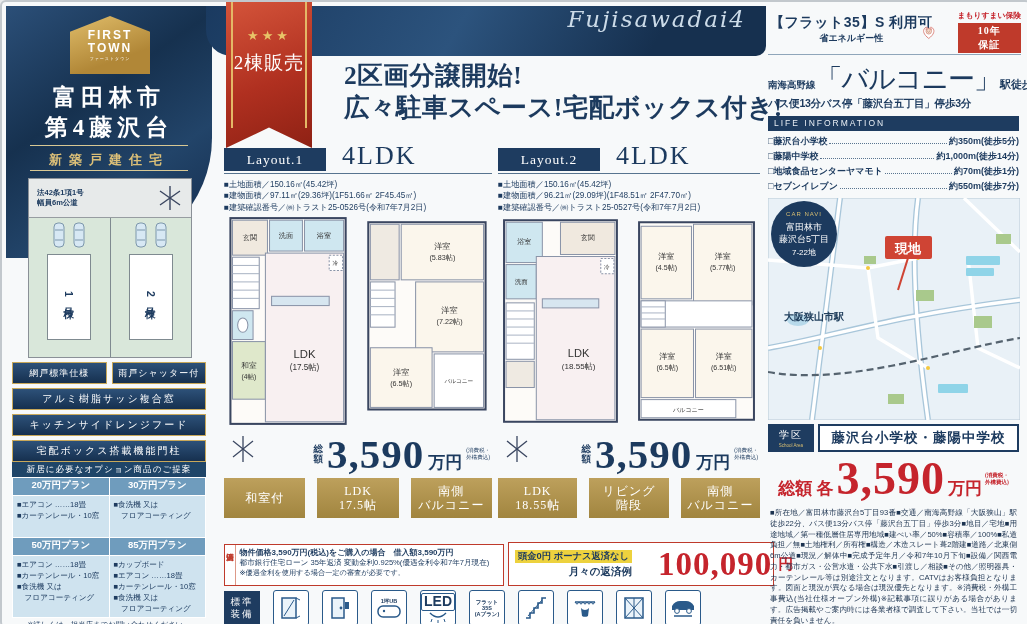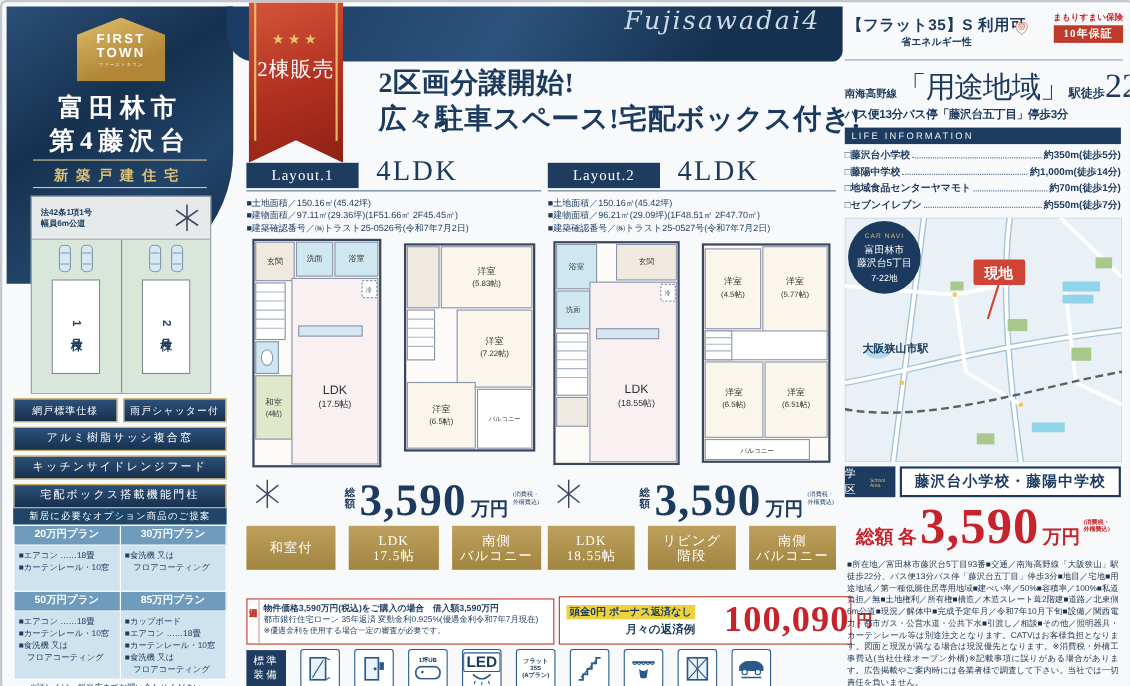--- a/index.html
+++ b/index.html
@@ -92,36 +92,36 @@
     display:flex;flex-direction:column;align-items:center;justify-content:center;overflow:hidden;}
   .ibox .txs{font-size:5.5px;color:#1e3c60;font-weight:bold;line-height:1.1;text-align:center;}
   .ibox .led{font-size:14px;color:#1e3c60;font-weight:bold;border:1px solid #2a5a8a;border-radius:2px;padding:0 2px;line-height:1.1;}
   
   #rcol{position:absolute;left:766px;top:0;width:257px;height:624px;}
   #f35{position:absolute;left:2px;top:12px;text-align:center;}
   #f35 .t{font-size:14px;font-weight:bold;color:#1c3a5e;letter-spacing:0.5px;}
   #f35 .s{font-size:9px;font-weight:bold;color:#1c3a5e;margin-top:0;}
   #ins{position:absolute;right:4px;top:8px;width:100px;display:flex;align-items:center;gap:21px;}
   #ins .n{font-size:7.8px;color:#c5242c;font-weight:bold;white-space:nowrap;}
-  #ins .w{background:#bf3a2b;color:#fff;font-size:10px;font-weight:bold;text-align:center;padding:1px 4px;margin-top:2px;letter-spacing:1px;}
+  #ins .w{background:#bf3a2b;color:#fff;font-size:10px;font-weight:bold;text-align:center;padding:1px 15px;margin-top:2px;letter-spacing:1px;}
   #rdiv{position:absolute;left:0;right:4px;top:52px;border-top:1.5px solid #8fa6ba;}
   #access{position:absolute;left:0;top:58px;display:flex;align-items:baseline;white-space:nowrap;}
   #access .rail{font-size:9.5px;font-weight:bold;color:#1c3a5e;}
   #access .sta{font-size:27px;color:#1c3a5e;letter-spacing:-1px;}
   #access .wl{font-size:11px;font-weight:bold;color:#1c3a5e;}
   #access .mn{font-size:31px;color:#1c3a5e;}
   #bus{position:absolute;left:0;top:95px;font-size:10.6px;font-weight:bold;color:#1c3a5e;letter-spacing:-0.3px;}
   #lifeh{position:absolute;left:0;right:6px;top:114px;height:15px;background:#1e3c60;color:#e8eef4;
     font-size:8.5px;letter-spacing:2px;line-height:15px;padding-left:6px;}
   #life{position:absolute;left:0;right:6px;top:133px;}
   #life .row{display:flex;align-items:baseline;height:15px;font-size:9px;color:#1c3a5e;font-weight:bold;}
   #life .ld{flex:1;border-bottom:1px dotted #5a7590;margin:0 2px;}
   #mapwrap{position:absolute;left:0;top:196px;}
   #school{position:absolute;left:0;right:6px;top:422px;height:28px;display:flex;gap:4px;}
-  #school .sb{width:46px;background:#1e3c60;display:flex;flex-direction:row;align-items:center;justify-content:center;}
+  #school .sb{width:46px;background:#1e3c60;display:flex;flex-direction:column;align-items:center;justify-content:center;}
   #school .sb .jp{color:#fff;font-size:10px;letter-spacing:2px;}
   #school .sb .en{color:#d9bf72;font-size:4.5px;margin-top:1px;}
   #school .st{flex:1;border:2px solid #1e3c60;background:#fff;display:flex;align-items:center;justify-content:center;
     font-size:13.5px;font-weight:bold;color:#1c3a5e;letter-spacing:1px;}
   #total{position:absolute;left:0;right:6px;top:450px;display:flex;align-items:baseline;justify-content:center;gap:3px;color:#c5242c;}
   #total .pfx{font-size:17px;font-weight:bold;}
   #total .amt{font-size:46px;font-weight:bold;letter-spacing:1px;}
   #total .un{font-size:17px;font-weight:bold;}
   #total .nt{font-size:5.5px;line-height:1.25;align-self:center;font-weight:bold;}
   #details{position:absolute;left:2px;right:8px;top:506px;font-size:7.6px;line-height:1.42;color:#1c3350;text-align:justify;}
@@ -531,21 +531,21 @@
         <circle cx="12" cy="12.5" r="0.7" fill="#b0604f"></circle>
       </svg>
       <div>
         <div class="n">まもりすまい保険</div>
         <div class="w serif">10年保証</div>
       </div>
     </div>
     <div id="rdiv"></div>
     <div id="access">
       <span class="rail">南海高野線</span>
-      <span class="sta serif">「用途地域」</span>
+      <span class="sta serif">「バルコニー」</span>
       <span class="wl">駅徒歩</span>
       <span class="mn serif">22</span>
 
     </div>
     <div id="bus">バス便13分バス停「藤沢台五丁目」停歩3分</div>
     <div id="lifeh">LIFE INFORMATION</div>
     <div id="life">
       <div class="row">
           <span class="ln">□藤沢台小学校</span>
           <span class="ld"></span>

